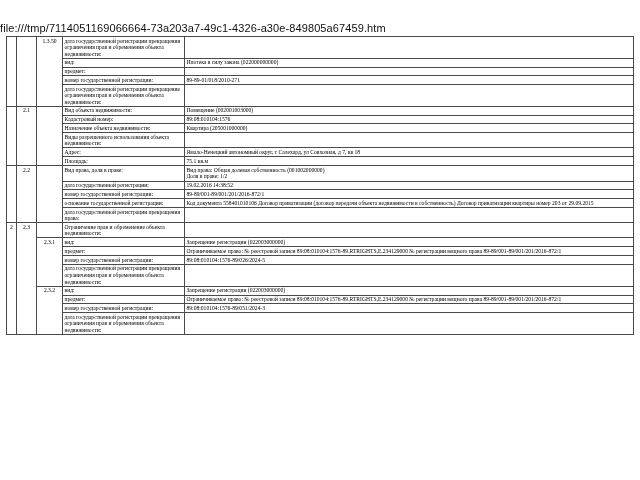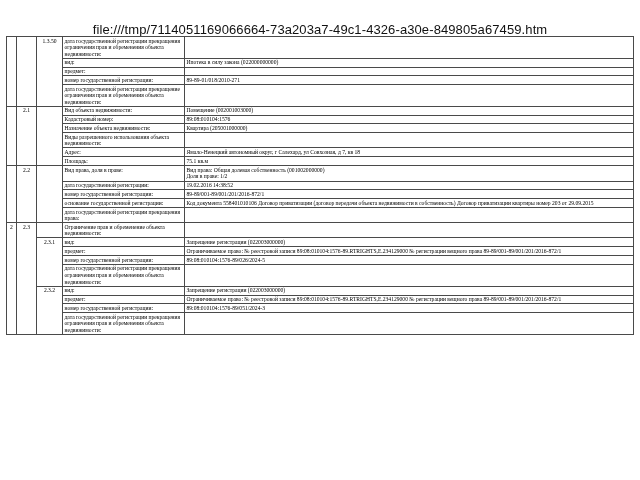--- a/index.html
+++ b/index.html
@@ -13,23 +13,23 @@
     font-family: "Liberation Serif", serif;
     color: #000000;
     position: relative;
     overflow: hidden;
   }
   .url-bar {
     position: absolute;
     top: 22px;
     left: 0;
     width: 640px;
-    text-align: center;
+    text-align: left;
     font-family: "Liberation Sans", sans-serif;
-    font-size: 13px;
+    font-size: 11px;
     color: #111111;
     letter-spacing: 0.1px;
     white-space: nowrap;
   }
   .doc {
     position: absolute;
     top: 36px;
     left: 6px;
     width: 628px;
   }

